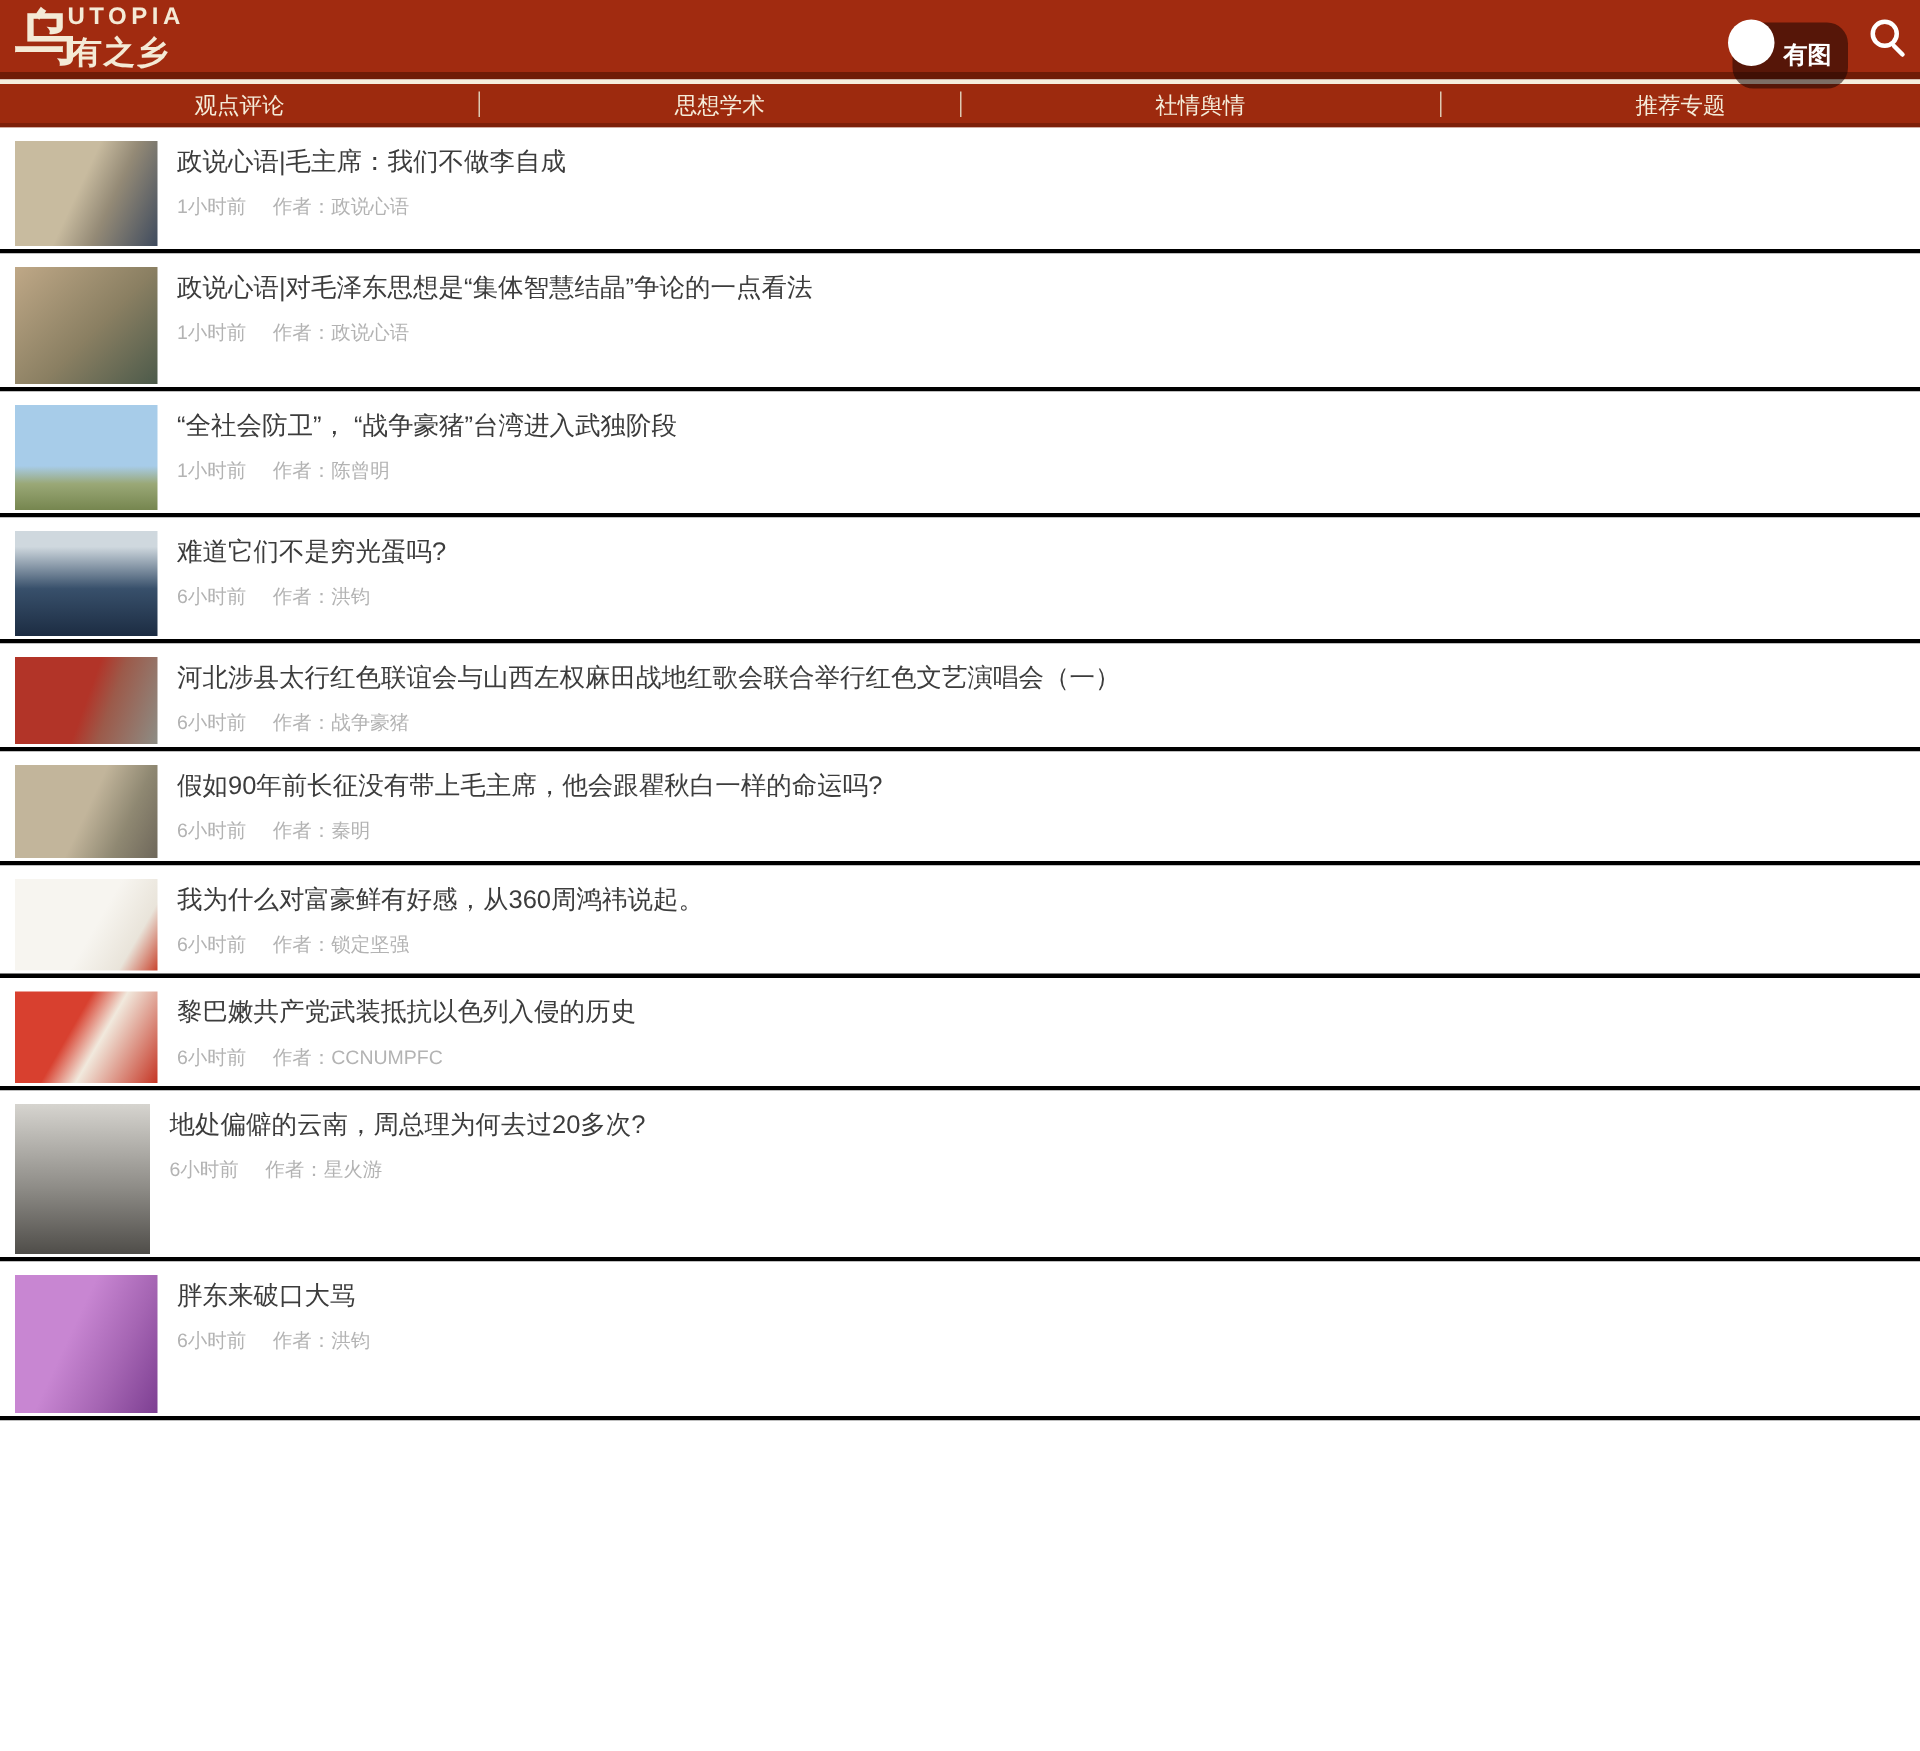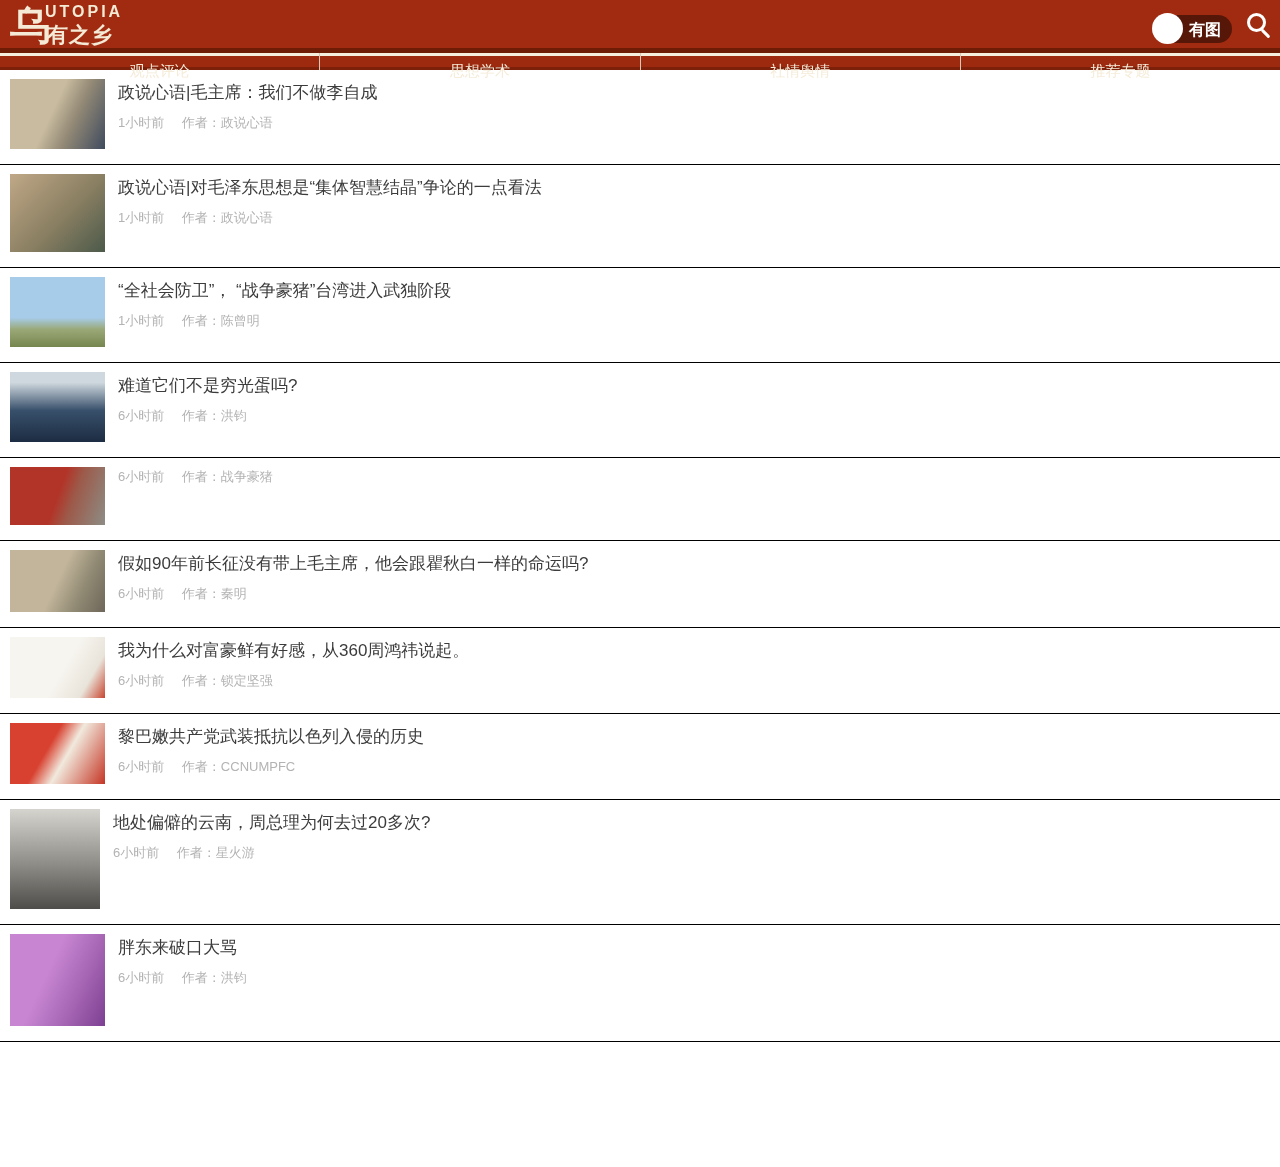--- a/index.html
+++ b/index.html
@@ -33,21 +33,21 @@
     font-size: 16px; font-weight: bold; letter-spacing: 3px;
   }
   .logo-rest {
     position: absolute; left: 37px; top: 19px;
     font-size: 21px; font-weight: bold; letter-spacing: 1px; text-align: center;
   }
 
   .img-toggle {
     position: absolute;
     right: 48px; top: 15px;
-    height: 28px;
+    height: 44px;
     background: rgba(25, 6, 2, 0.55);
     border-radius: 14px;
     padding: 0 11px 0 34px;
     display: flex; align-items: center;
     cursor: pointer;
   }
   .toggle-knob {
     position: absolute; left: -3px; top: -2px;
     width: 31px; height: 31px;
     background: #ffffff;
@@ -71,21 +71,21 @@
     position: absolute;
     width: 3px; height: 11px;
     background: #ffffff;
     border-radius: 2px;
     left: 14px; top: 12px;
     transform: rotate(-45deg);
   }
 
   
   .main-nav {
-    height: 14px;
+    height: 29px;
     background: #9d2a0e;
     border-bottom: 3px solid #7d2009;
     display: flex;
     align-items: stretch;
   }
   .nav-item {
     flex: 1;
     text-align: center;
     color: #f5ecd9;
     font-size: 15px;
@@ -95,22 +95,22 @@
   .nav-sep {
     width: 1px; height: 17px;
     background: #ddc9b3;
     align-self: center;
   }
 
   
   .article-list { list-style: none; }
   .article {
     display: flex;
-    padding: 9px 10px 15px 10px;
-    border-bottom: 1px solid #000000;
+    padding: 9px 10px 2px 10px;
+    border-bottom: 3px solid #000000;
     background: #ffffff;
   }
   .thumb {
     width: 95px;
     flex-shrink: 0;
     margin-right: 13px;
     cursor: pointer;
   }
   .info { flex: 1; padding-top: 1px; }
   .title {
@@ -213,20 +213,21 @@
         <div class="meta">
           <span class="time">6小时前</span>
           <span class="author"><span>作者：</span><span>洪钧</span></span>
         </div>
       </div>
     </li>
 
     <li class="article">
       <div class="thumb t5" title="红色横幅演出照片"></div>
       <div class="info">
+        <h2 class="title">河北涉县太行红色联谊会与山西左权麻田战地红歌会联合举行红色文艺演唱会（一）</h2>
         <div class="meta">
           <span class="time">6小时前</span>
           <span class="author"><span>作者：</span><span>战争豪猪</span></span>
         </div>
       </div>
     </li>
 
     <li class="article">
       <div class="thumb t6" title="长征行军剪影照片"></div>
       <div class="info">

